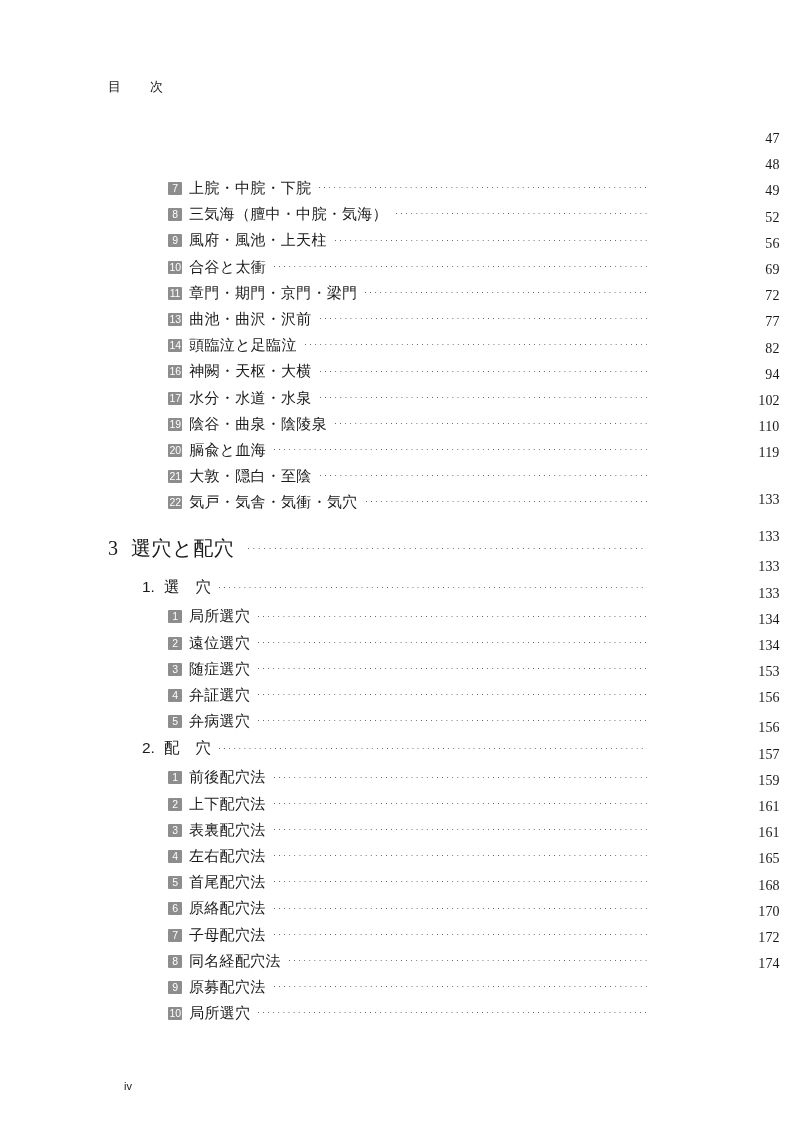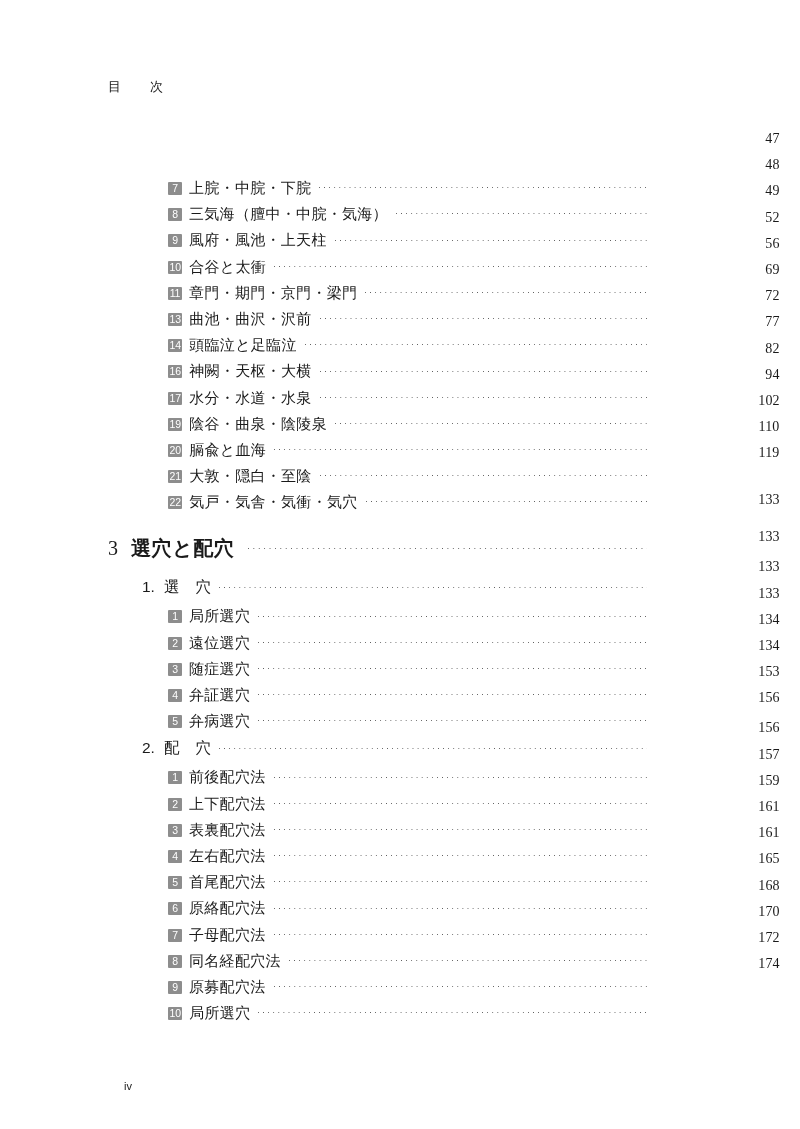--- a/index.html
+++ b/index.html
@@ -90,21 +90,20 @@
   .label {
     flex: 0 0 auto;
     white-space: nowrap;
     font-size: 15px;
     letter-spacing: 0.02em;
     margin-top: 48px;
   }
   .lvl-chapter .label {
     font-size: 20px;
     letter-spacing: 0.03em;
-    font-weight: bold;
   }
   .lvl-chapter .chapnum {
     font-size: 20px;
     margin-right: 13px;
     font-family: "Liberation Serif", serif;
   }
   .lvl-section .label {
     font-size: 15.5px;
   }
   .lvl-section .secnum {

